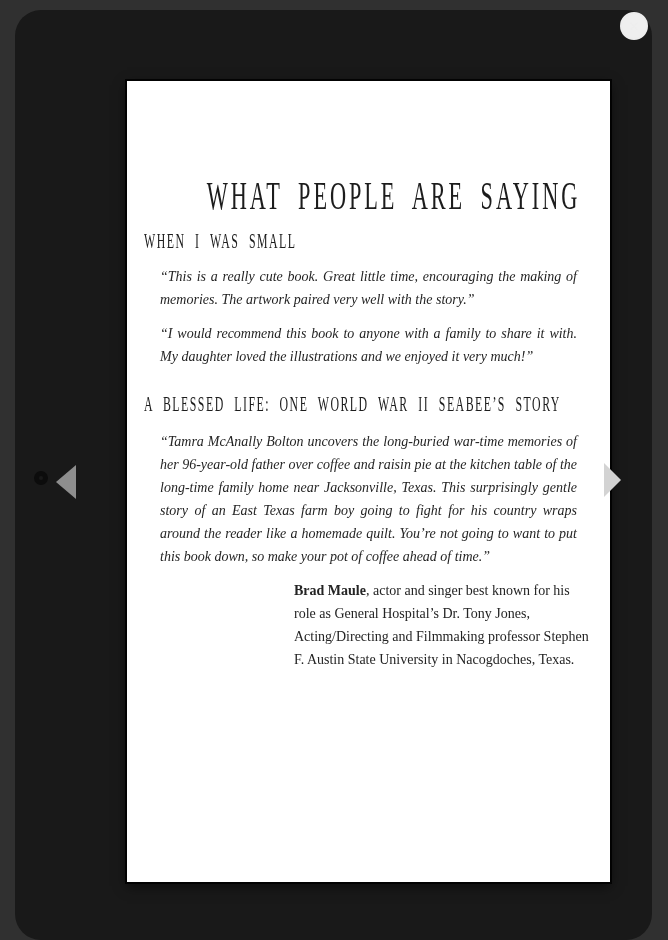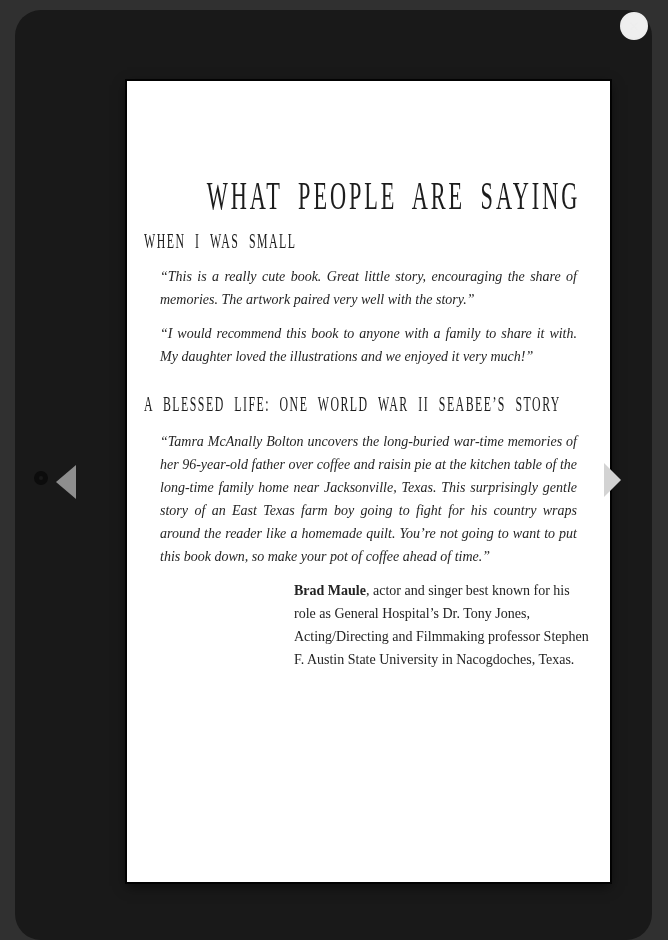--- a/index.html
+++ b/index.html
@@ -110,21 +110,21 @@
   <span class="tri-right"></span>
 </button>
 
 <div class="page">
   <div class="page-inner">
 
     <h1 class="doc-title">WHAT PEOPLE ARE SAYING</h1>
 
     <h2 class="doc-heading">WHEN I WAS SMALL</h2>
 
-    <blockquote>“This is a really cute book. Great little story, encouraging the share of memories. The artwork paired very well with the story.”</blockquote>
+    <blockquote>“This is a really cute book. Great little time, encouraging the making of memories. The artwork paired very well with the story.”</blockquote>
 
     <blockquote>“I would recommend this book to anyone with a family to share it with. My daughter loved the illustrations and we enjoyed it very much!”</blockquote>
 
     <h2 class="doc-heading second">A BLESSED LIFE: ONE WORLD WAR II SEABEE’S STORY</h2>
 
     <blockquote>“Tamra McAnally Bolton uncovers the long-buried war-time memories of her 96-year-old father over coffee and raisin pie at the kitchen table of the long-time family home near Jacksonville, Texas. This surprisingly gentle story of an East Texas farm boy going to fight for his country wraps around the reader like a homemade quilt. You’re not going to want to put this book down, so make your pot of coffee ahead of time.”</blockquote>
 
     <div class="attribution"><b>Brad Maule</b><span>, actor and singer best known for his role as General Hospital’s Dr. Tony Jones, Acting/Directing and Filmmaking professor Stephen F. Austin State University in Nacogdoches, Texas.</span></div>
 
 

